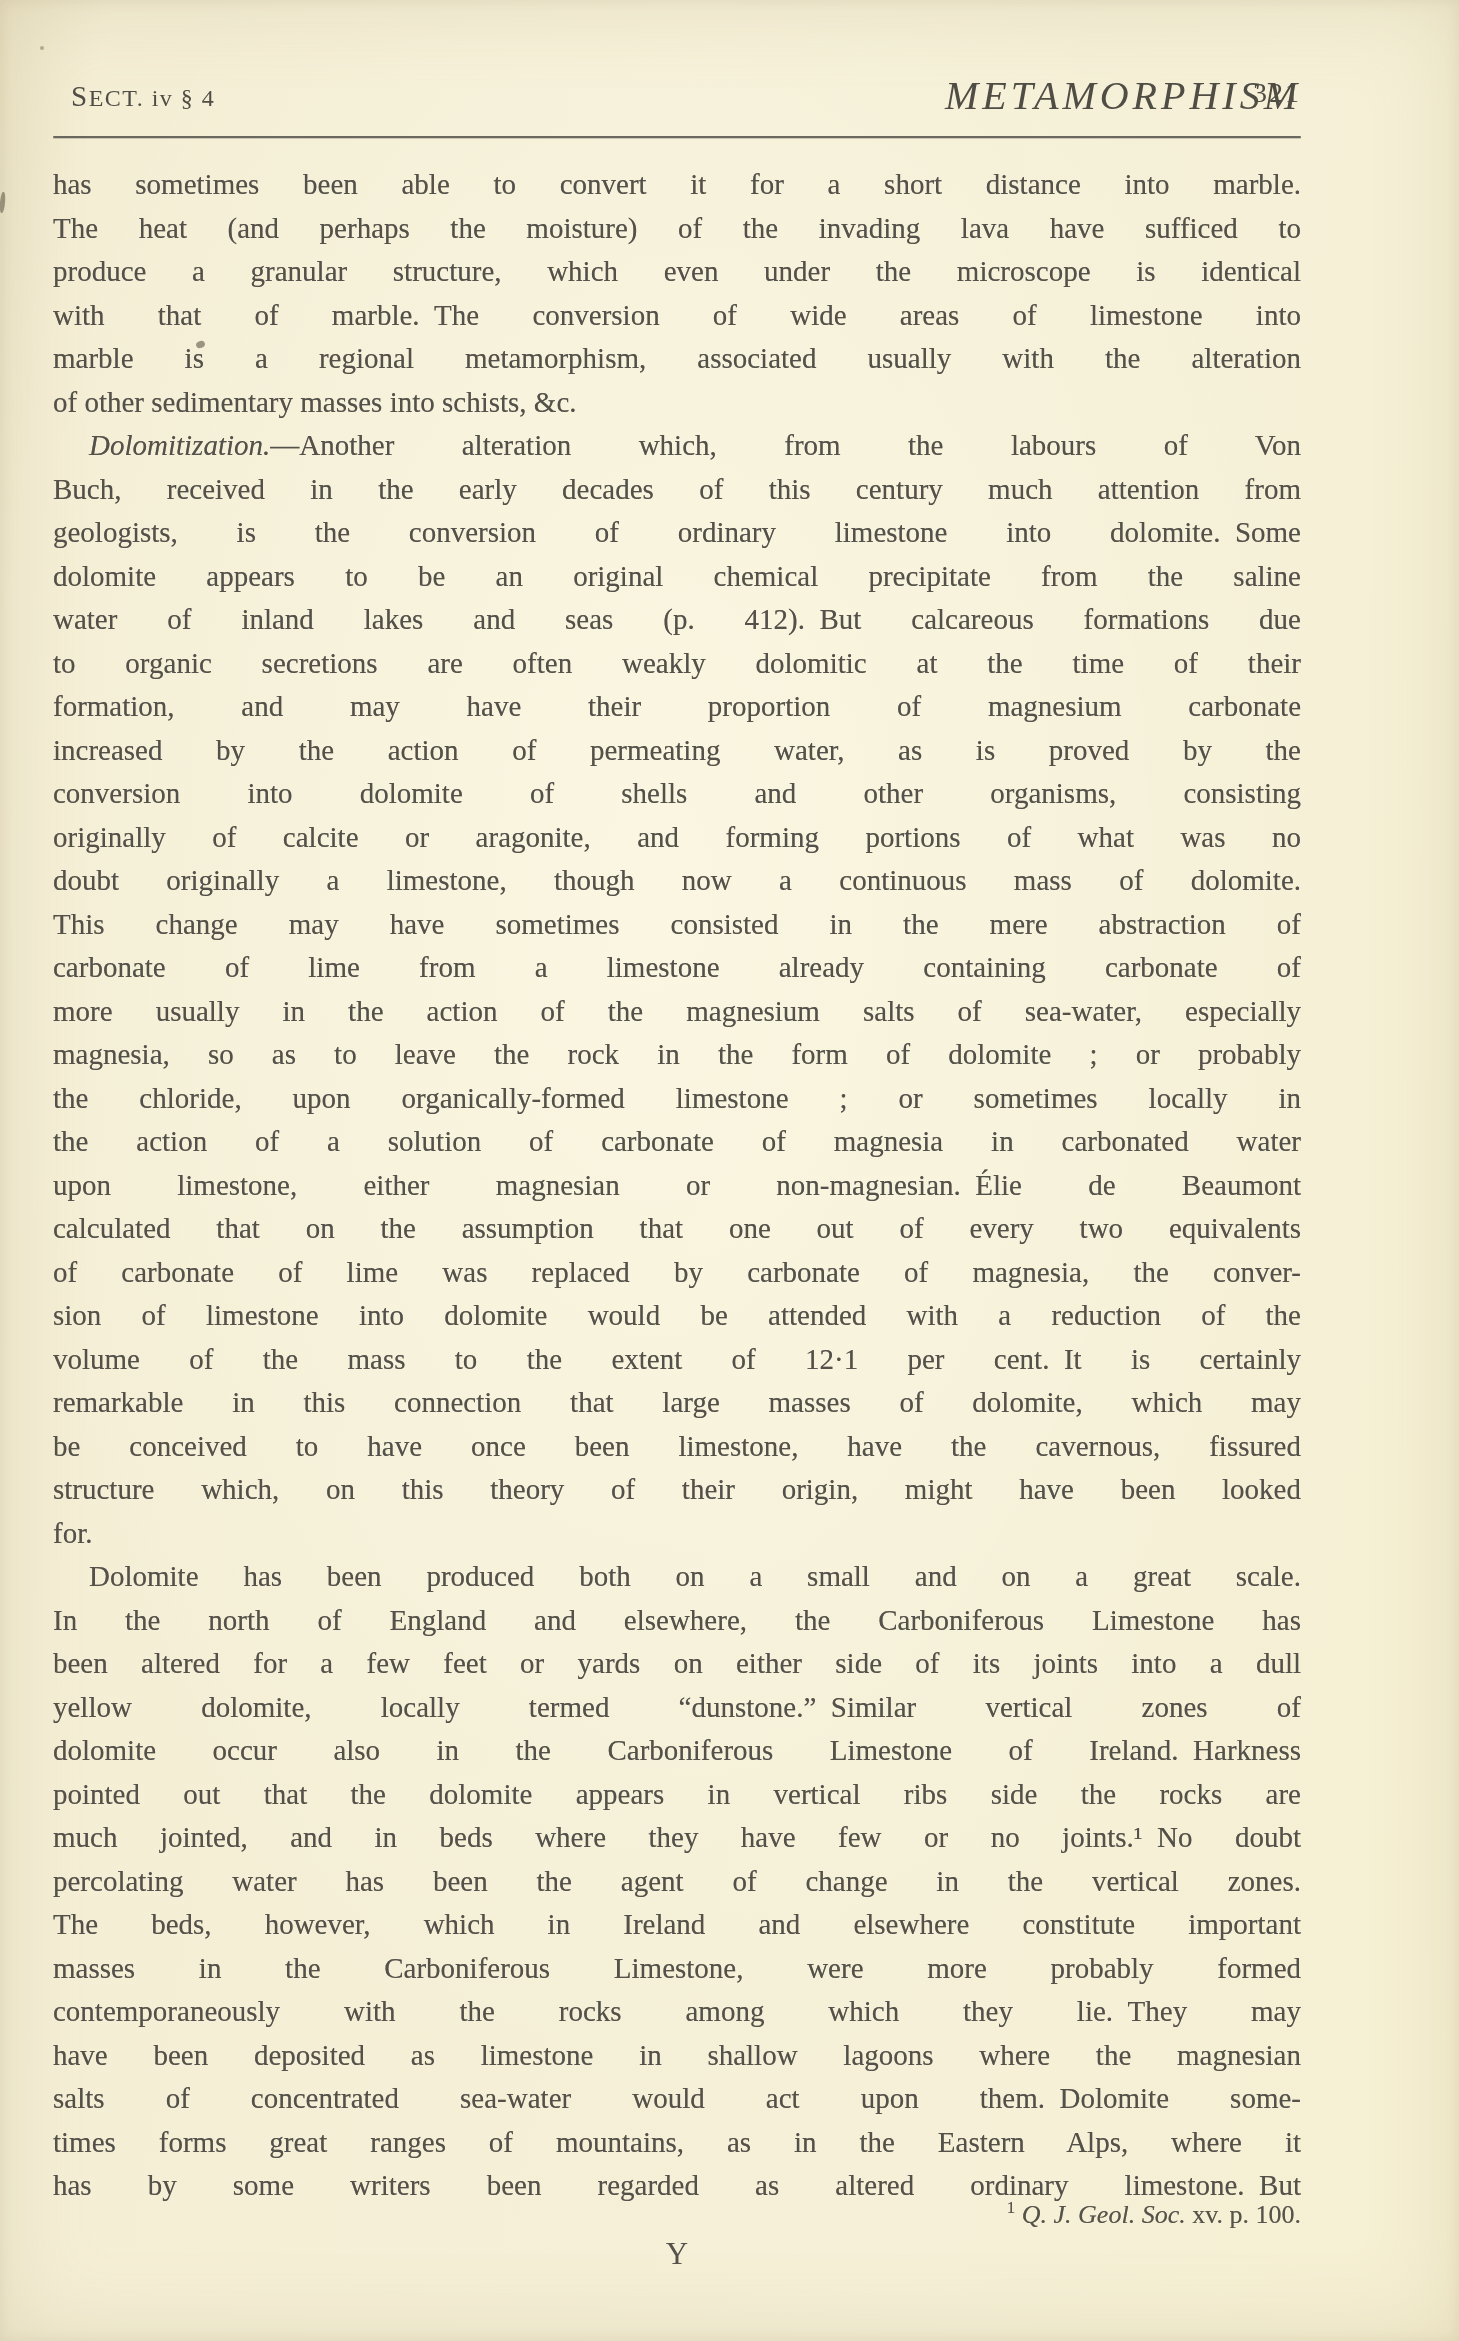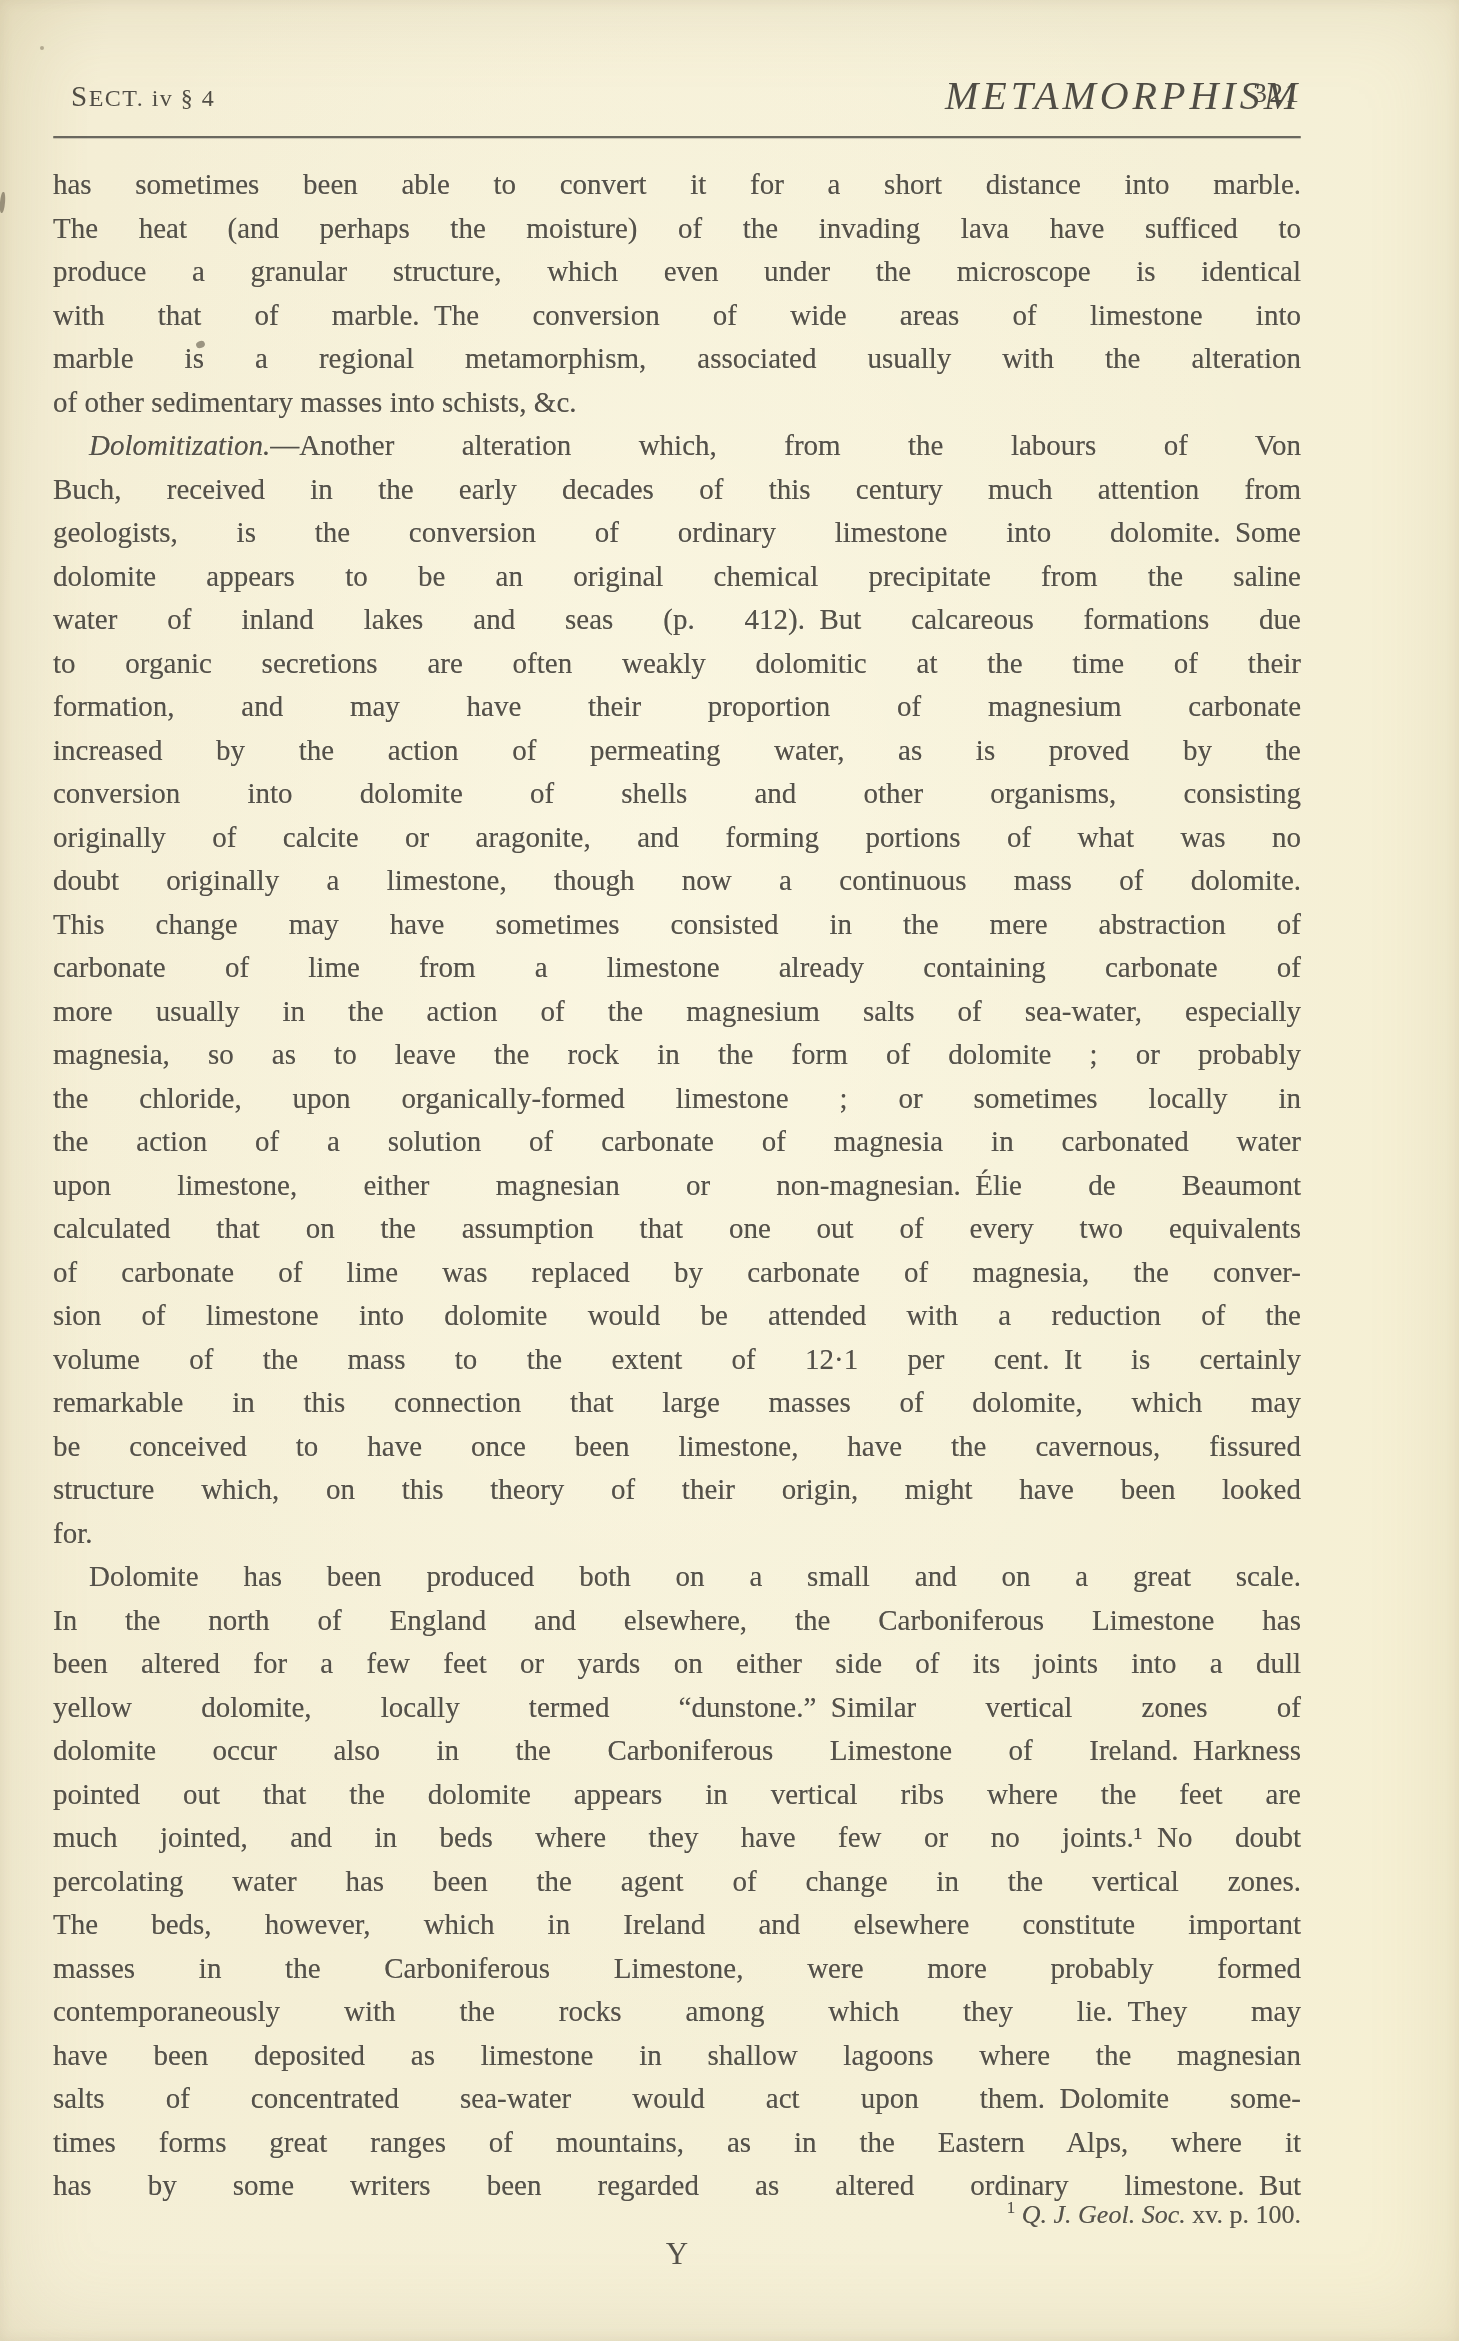--- a/index.html
+++ b/index.html
@@ -112,21 +112,21 @@
       <div class="line">volume of the mass to the extent of 12·1 per cent. It is certainly</div>
       <div class="line">remarkable in this connection that large masses of dolomite, which may</div>
       <div class="line">be conceived to have once been limestone, have the cavernous, fissured</div>
       <div class="line">structure which, on this theory of their origin, might have been looked</div>
       <div class="line last-line">for.</div>
       <div class="line indent">Dolomite has been produced both on a small and on a great scale.</div>
       <div class="line">In the north of England and elsewhere, the Carboniferous Limestone has</div>
       <div class="line">been altered for a few feet or yards on either side of its joints into a dull</div>
       <div class="line">yellow dolomite, locally termed “dunstone.” Similar vertical zones of</div>
       <div class="line">dolomite occur also in the Carboniferous Limestone of Ireland. Harkness</div>
-      <div class="line">pointed out that the dolomite appears in vertical ribs where the feet are</div>
+      <div class="line">pointed out that the dolomite appears in vertical ribs side the rocks are</div>
       <div class="line">much jointed, and in beds where they have few or no joints.¹ No doubt</div>
       <div class="line">percolating water has been the agent of change in the vertical zones.</div>
       <div class="line">The beds, however, which in Ireland and elsewhere constitute important</div>
       <div class="line">masses in the Carboniferous Limestone, were more probably formed</div>
       <div class="line">contemporaneously with the rocks among which they lie. They may</div>
       <div class="line">have been deposited as limestone in shallow lagoons where the magnesian</div>
       <div class="line">salts of concentrated sea-water would act upon them. Dolomite some-</div>
       <div class="line">times forms great ranges of mountains, as in the Eastern Alps, where it</div>
       <div class="line">has by some writers been regarded as altered ordinary limestone. But</div>
     </main>

